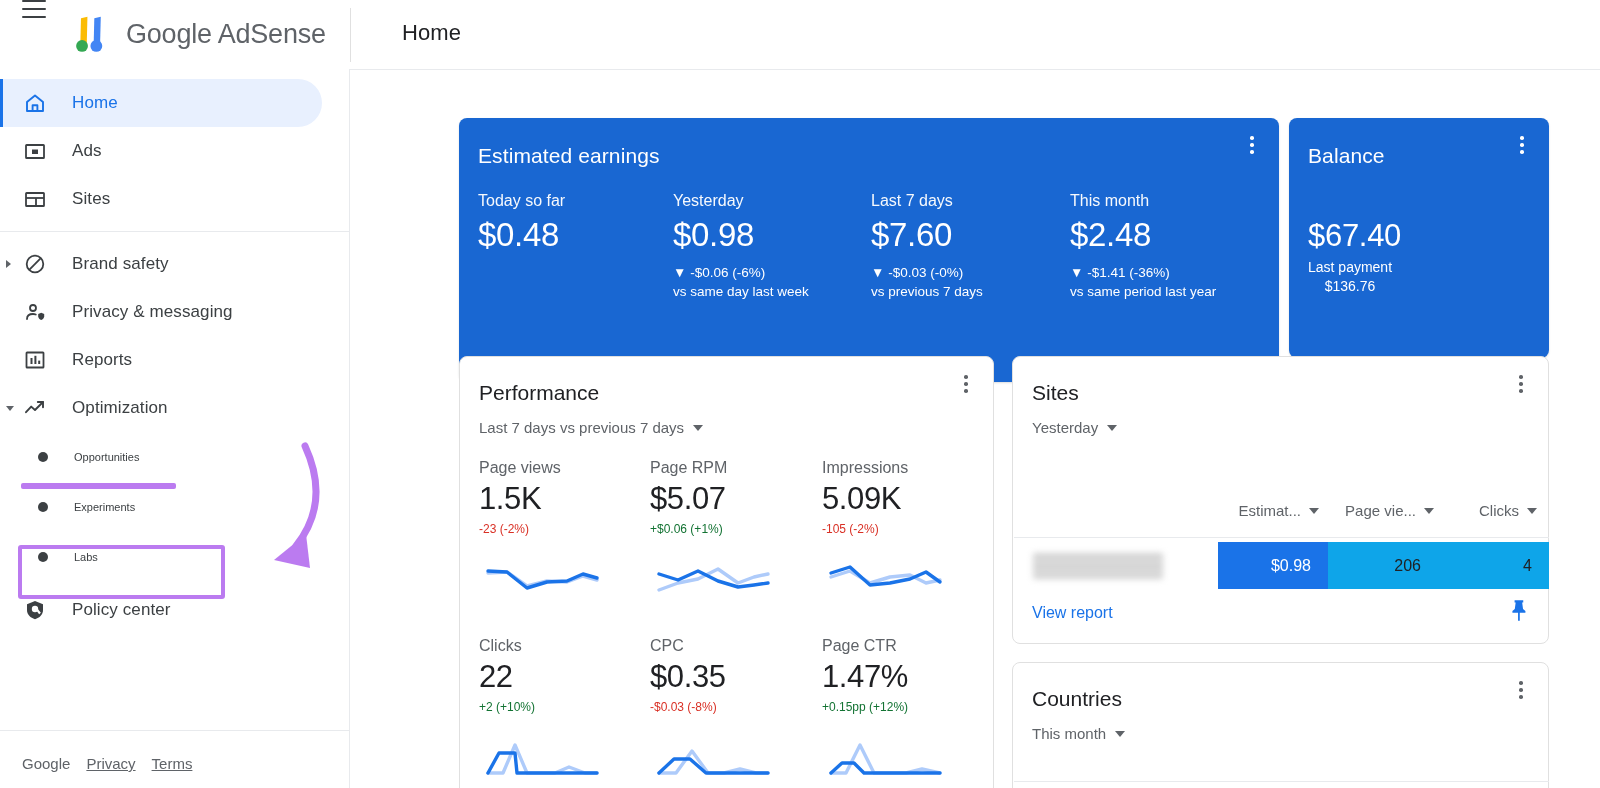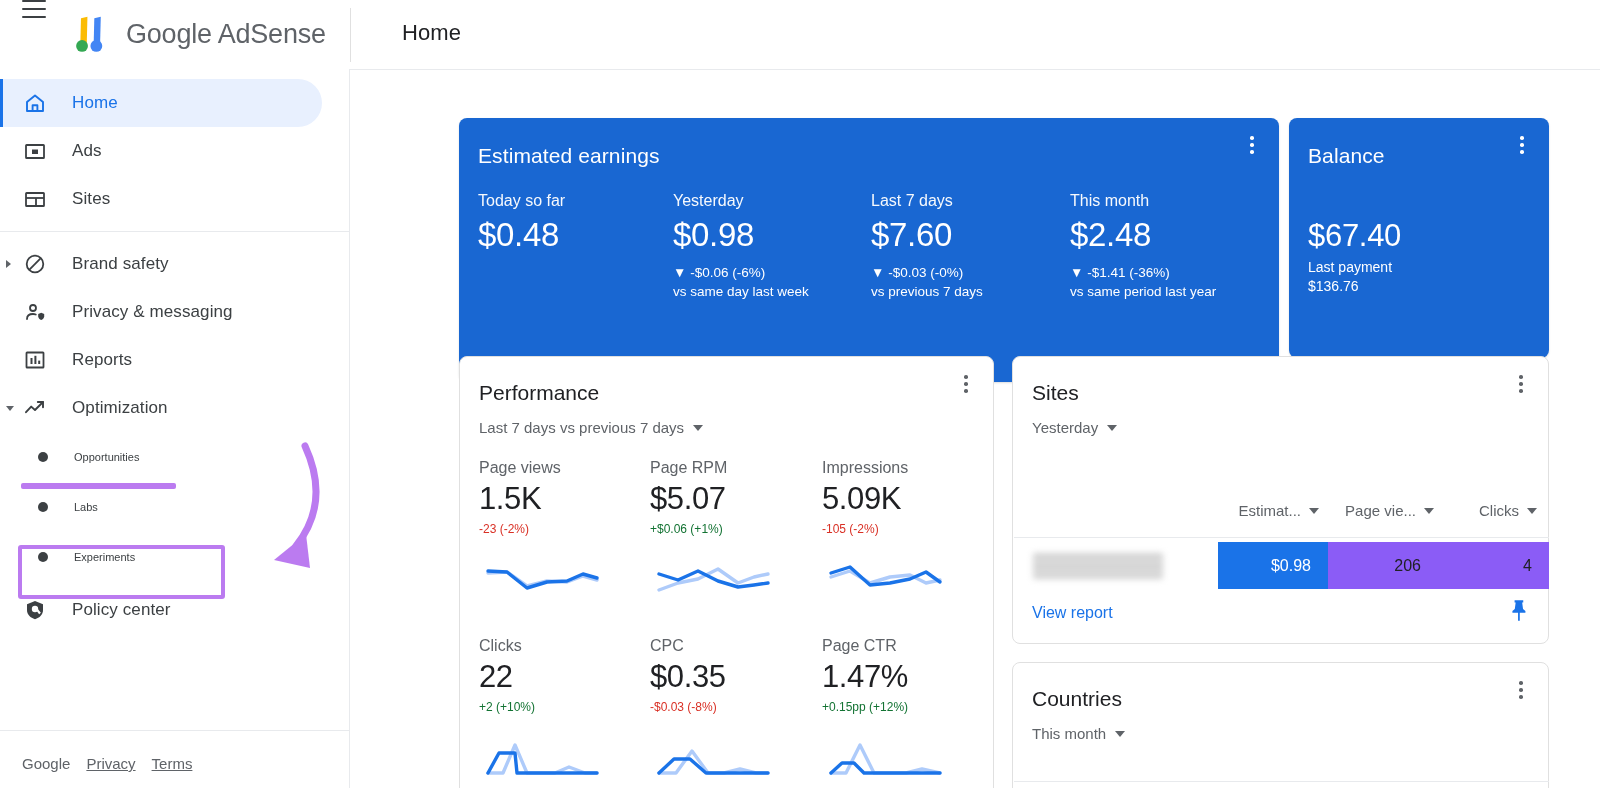--- a/index.html
+++ b/index.html
@@ -103,21 +103,21 @@
   }
   .card-menu i { display: block; width: 3.6px; height: 3.6px; border-radius: 50%; background: currentColor; }
   .blue-card .card-title { position: absolute; left: 19px; top: 26px; font-size: 21px; letter-spacing: .1px; }
 
   .earn-col { position: absolute; top: 74px; }
   .earn-label { font-size: 16px; opacity: .96; white-space: nowrap; }
   .earn-value { font-size: 33px; margin-top: 6px; letter-spacing: -.3px; white-space: nowrap; }
   .earn-delta { font-size: 13.5px; margin-top: 9px; line-height: 1.42; white-space: nowrap; }
 
   .bal-value { position: absolute; left: 19px; top: 100px; font-size: 31px; letter-spacing: -.3px; }
-  .bal-sub { position: absolute; left: 19px; top: 140px; font-size: 14px; line-height: 1.38; }
+  .bal-sub { position: absolute; left: 19px; top: 140px; font-size: 14px; line-height: 1.38; text-align: center; }
 
   
   .wcard {
     position: absolute; background: #fff; border: 1px solid #e0e0e0; border-radius: 8px;
   }
   .wcard .w-title { position: absolute; left: 19px; top: 24px; font-size: 21px; color: #202124; }
   .wcard .card-menu { color: #5f6368; }
   .w-select {
     position: absolute; display: flex; align-items: center; gap: 9px;
     font-size: 15px; color: #5f6368; cursor: pointer; white-space: nowrap;
@@ -143,21 +143,21 @@
   .st-blur {
     position: absolute; border-radius: 2px;
     background: repeating-linear-gradient(180deg,#d2d2d2 0 7px,#e4e4e4 7px 10px);
     filter: blur(3px);
   }
   .st-cell {
     position: absolute; display: flex; align-items: center; justify-content: flex-end;
     font-size: 16px; padding-right: 17px;
   }
   .st-cell.hl { background: #1a73e8; color: #fff; }
-  .st-cell.grey { background: #8b5cf6; color: #202124; }
+  .st-cell.grey { background: #0ea5e9; color: #202124; }
   .view-report { position: absolute; font-size: 16px; color: #1a73e8; cursor: pointer; }
 
   
   .anno { position: absolute; pointer-events: none; }
   .anno-box {
     position: absolute; border: 4px solid #bb7bf0; border-radius: 3px;
   }
   .anno-underline { position: absolute; height: 6px; background: #bb7bf0; border-radius: 2px; }
 </style>
 </head>
@@ -269,25 +269,25 @@
       </span>
       <span>Optimization</span>
     </div>
 
     <div class="subnav-item">
       <span class="subnav-dot"></span>
       <span>Opportunities</span>
     </div>
     <div class="subnav-item">
       <span class="subnav-dot"></span>
-      <span>Labs</span>
+      <span>Experiments</span>
     </div>
     <div class="subnav-item">
       <span class="subnav-dot"></span>
-      <span>Experiments</span>
+      <span>Labs</span>
     </div>
 
     <div class="nav-item" style="margin-top:4px">
       <span class="nav-ico">
         <svg width="24" height="24" viewBox="0 0 24 24">
           <path d="M12 3 L20 6.2 V12 c0 4.6-3.4 7.8-8 9.2 -4.6-1.4-8-4.6-8-9.2 V6.2 Z" fill="#3c4043"></path>
           <circle cx="12" cy="11" r="3.2" fill="#fff"></circle>
           <rect x="13.3" y="12.6" width="2.2" height="4.6" fill="#fff" transform="rotate(-38 13.3 12.6)"></rect>
         </svg>
       </span>

